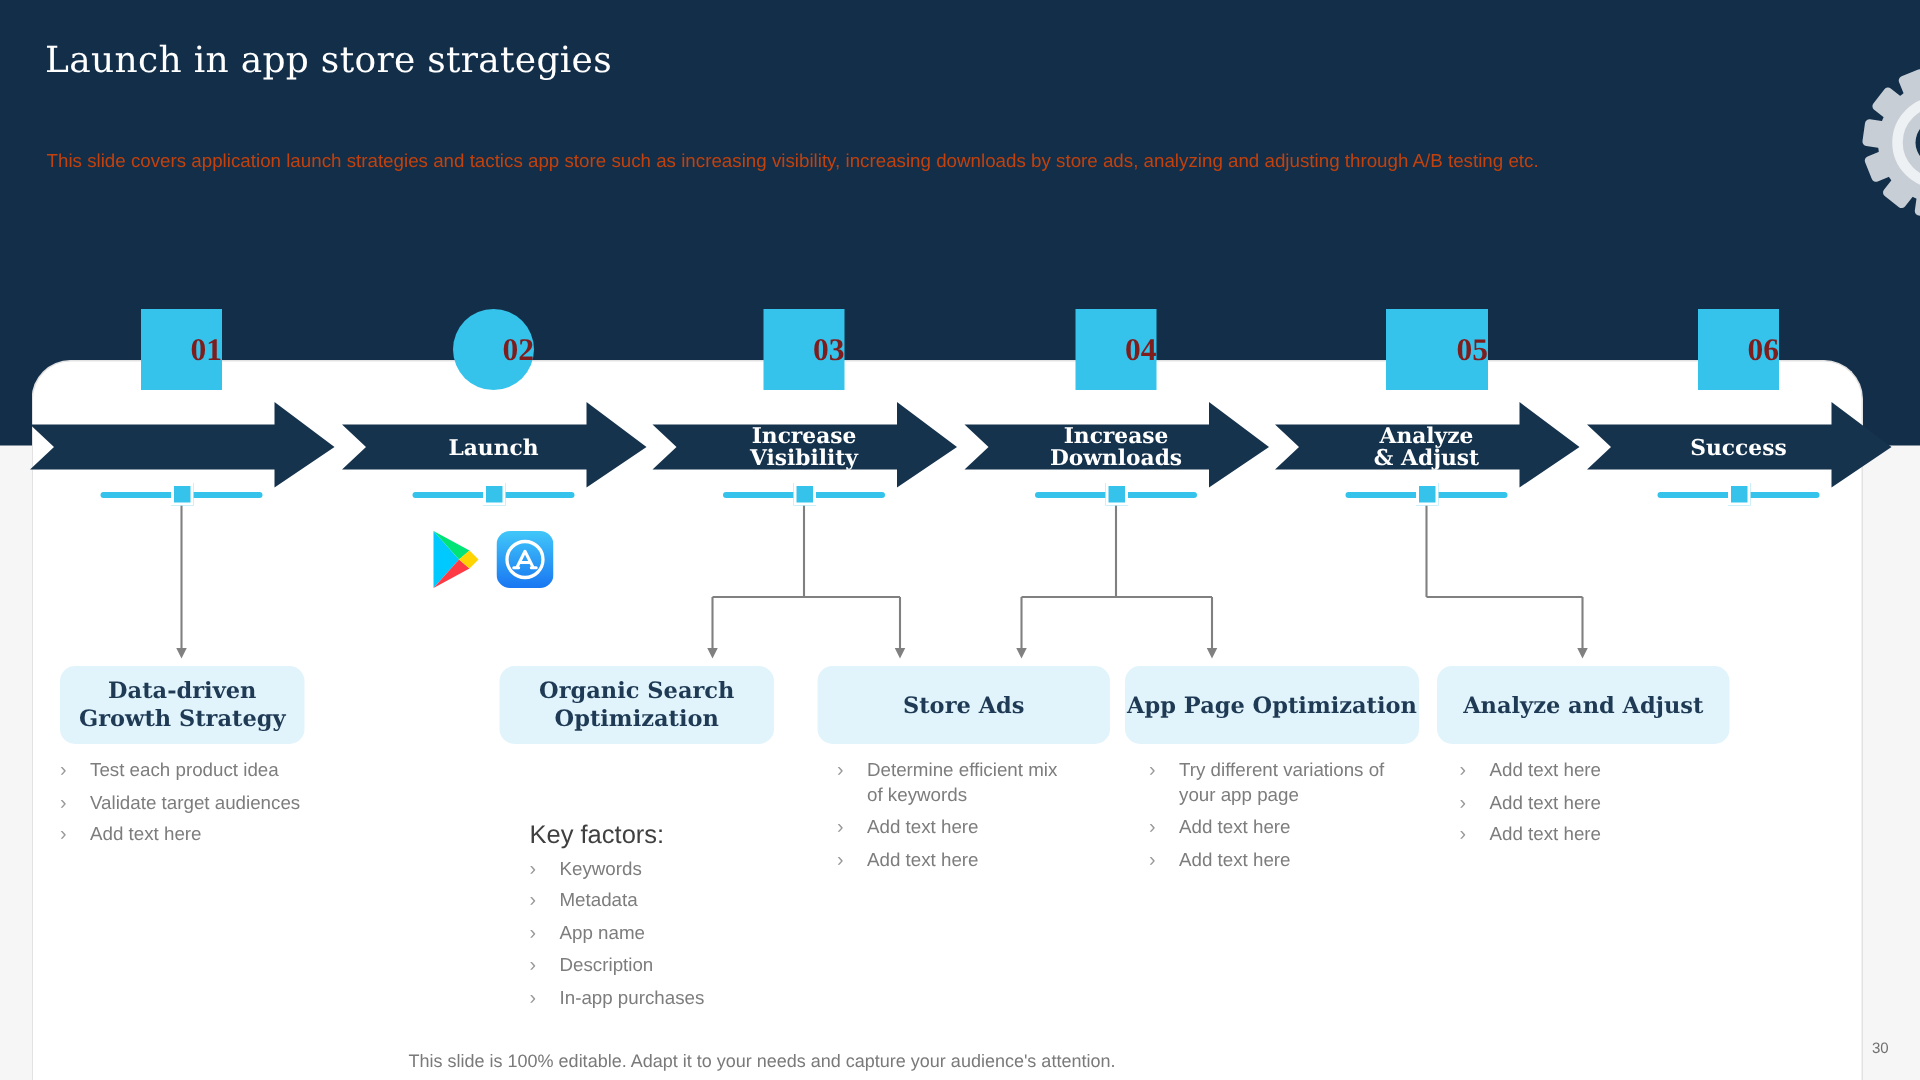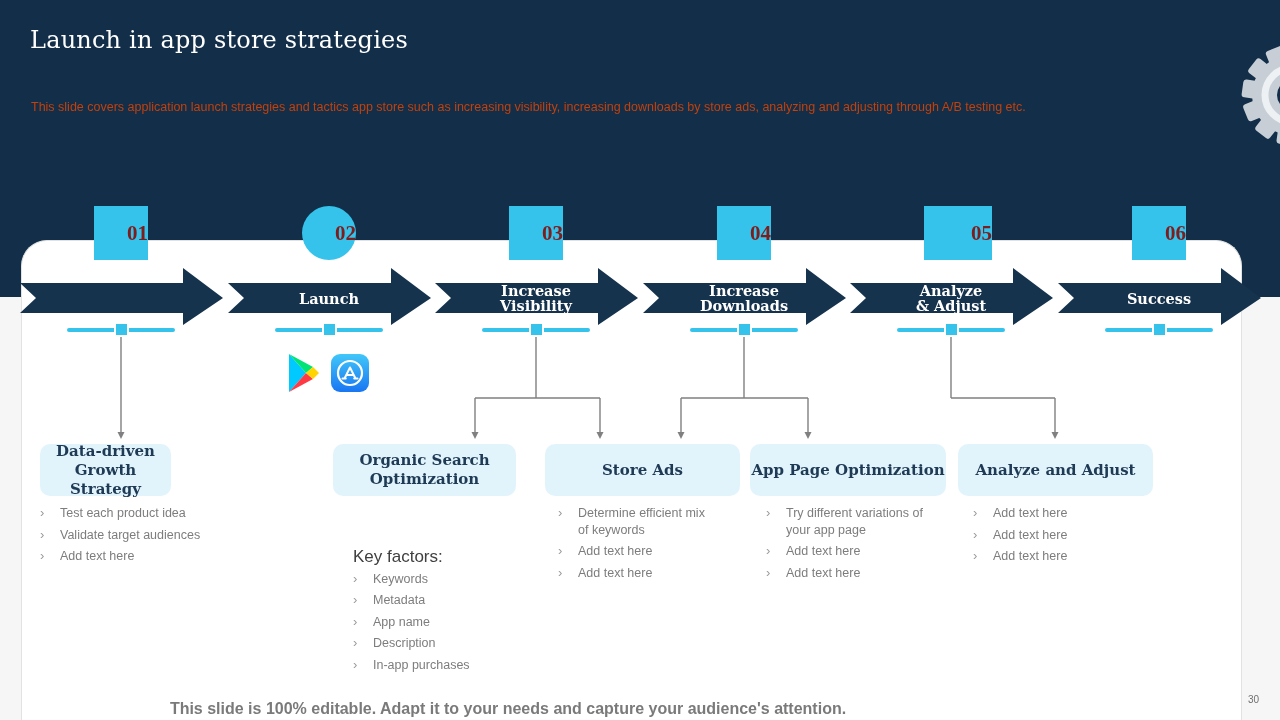--- a/index.html
+++ b/index.html
@@ -30,21 +30,21 @@
   .branch-box{top:444px;height:52px;background:#E2F4FB;border-radius:10px;
               display:flex;flex-direction:column;justify-content:center;text-align:center;
               color:#1E3A55;font-family:"DejaVu Serif",serif;font-weight:bold;
               font-size:15px;line-height:19px;}
   .bullet-col{top:505px;}
   .intro{color:#404040;font-size:17px;line-height:16.5px;margin-bottom:5px;margin-top:44px;}
   .bullet{display:flex;margin-bottom:5px;}
   .bullet .glyph{width:20px;flex:0 0 20px;color:#9a9a9a;font-size:13px;line-height:16.5px;}
   .bullet .txt{color:#7D7D7D;font-size:12.5px;line-height:16.5px;}
 
-  #footer{left:0;top:700px;width:1016px;text-align:center;color:#7a7a7a;font-size:16px;font-weight:bold;}
+  #footer{left:0;top:700px;width:1016px;text-align:center;color:#7a7a7a;font-size:12px;}
   #page-number{left:1248px;top:694px;color:#6f6f6f;font-size:10px;}
 </style>
 </head>
 <body>
 
 <div id="navy-band" class="abs"></div>
 <div id="panel" class="abs"></div>
 
 <div id="title" class="abs">Launch in app store strategies</div>
 <div id="subtitle" class="abs">This slide covers application launch strategies and tactics app store such as increasing visibility, increasing downloads by store ads, analyzing and adjusting through A/B testing etc.</div>
@@ -124,21 +124,21 @@
     <div class="slider-line abs" style="left: 897px;"></div>
     <div class="slider-square abs" style="left: 944px;"></div>
     <div class="num-box abs" style="left: 1132px;">06</div>
     <div class="step-label abs" style="left: 1074px;">
       <div>Success</div>
     </div>
     <div class="slider-line abs" style="left: 1105px;"></div>
     <div class="slider-square abs" style="left: 1152px;"></div>
   </div>
 <div id="branches-layer">
-    <div class="branch-box abs" style="left: 40px; width: 131px;">
+    <div class="branch-box abs" style="left: 40px; width: 163px;">
       <div>Data-driven</div>
       <div>Growth Strategy</div>
     </div>
     <div class="bullet-col abs" style="left: 40px; width: 170px;">
       <div class="bullet">
         <span class="glyph">›</span>
         <span class="txt">Test each product idea</span>
       </div>
       <div class="bullet">
         <span class="glyph">›</span>

